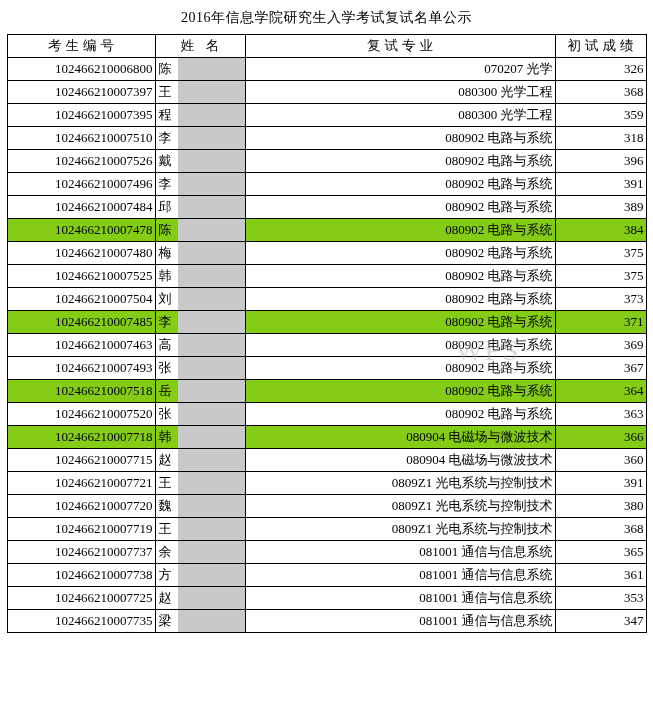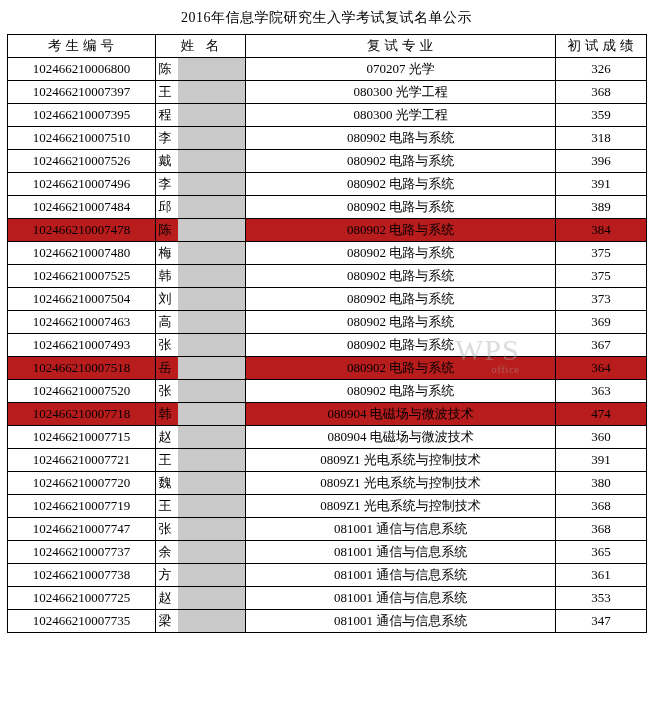--- a/index.html
+++ b/index.html
@@ -51,37 +51,37 @@
     white-space: nowrap;
     overflow: hidden;
   }
   table.roster th {
     text-align: center;
     font-weight: normal;
     font-size: 13.5px;
     letter-spacing: 4px;
     padding-left: 6px;
   }
-  td.id, td.score { text-align: center; }
-  td.major { text-align: center; }
+  td.id, td.score { text-align: right; }
+  td.major { text-align: right; }
   td.name {
     text-align: left;
     position: relative;
     padding-left: 4px;
   }
   
   .redact {
     position: absolute;
     top: 0;
     bottom: 0;
     left: 22px;
     right: 0;
     background: #c9c9c9;
   }
-  tr.hl td { background: #b91c1c; }
+  tr.hl td { background: #84cc16; }
 
   .watermark {
     position: absolute;
     left: 455px;
     top: 333px;
     font-size: 30px;
     color: rgba(170,170,170,0.42);
     font-family: "Liberation Serif", serif;
     letter-spacing: 1px;
     pointer-events: none;
@@ -177,20 +177,26 @@
           <td class="name"><span>韩</span><span class="redact"></span></td>
           <td class="major">080902 电路与系统</td>
           <td class="score">375</td>
         </tr>
         <tr>
           <td class="id">102466210007504</td>
           <td class="name"><span>刘</span><span class="redact"></span></td>
           <td class="major">080902 电路与系统</td>
           <td class="score">373</td>
         </tr>
+        <tr class="hl">
+          <td class="id">102466210007485</td>
+          <td class="name"><span>李</span><span class="redact"></span></td>
+          <td class="major">080902 电路与系统</td>
+          <td class="score">371</td>
+        </tr>
         <tr>
           <td class="id">102466210007463</td>
           <td class="name"><span>高</span><span class="redact"></span></td>
           <td class="major">080902 电路与系统</td>
           <td class="score">369</td>
         </tr>
         <tr>
           <td class="id">102466210007493</td>
           <td class="name"><span>张</span><span class="redact"></span></td>
           <td class="major">080902 电路与系统</td>
@@ -205,21 +211,21 @@
         <tr>
           <td class="id">102466210007520</td>
           <td class="name"><span>张</span><span class="redact"></span></td>
           <td class="major">080902 电路与系统</td>
           <td class="score">363</td>
         </tr>
         <tr class="hl">
           <td class="id">102466210007718</td>
           <td class="name"><span>韩</span><span class="redact"></span></td>
           <td class="major">080904 电磁场与微波技术</td>
-          <td class="score">474</td>
+          <td class="score">366</td>
         </tr>
         <tr>
           <td class="id">102466210007715</td>
           <td class="name"><span>赵</span><span class="redact"></span></td>
           <td class="major">080904 电磁场与微波技术</td>
           <td class="score">360</td>
         </tr>
         <tr>
           <td class="id">102466210007721</td>
           <td class="name"><span>王</span><span class="redact"></span></td>
@@ -232,26 +238,20 @@
           <td class="major">0809Z1 光电系统与控制技术</td>
           <td class="score">380</td>
         </tr>
         <tr>
           <td class="id">102466210007719</td>
           <td class="name"><span>王</span><span class="redact"></span></td>
           <td class="major">0809Z1 光电系统与控制技术</td>
           <td class="score">368</td>
         </tr>
         <tr>
-          <td class="id">102466210007747</td>
-          <td class="name"><span>张</span><span class="redact"></span></td>
-          <td class="major">081001 通信与信息系统</td>
-          <td class="score">368</td>
-        </tr>
-        <tr>
           <td class="id">102466210007737</td>
           <td class="name"><span>余</span><span class="redact"></span></td>
           <td class="major">081001 通信与信息系统</td>
           <td class="score">365</td>
         </tr>
         <tr>
           <td class="id">102466210007738</td>
           <td class="name"><span>方</span><span class="redact"></span></td>
           <td class="major">081001 通信与信息系统</td>
           <td class="score">361</td>

